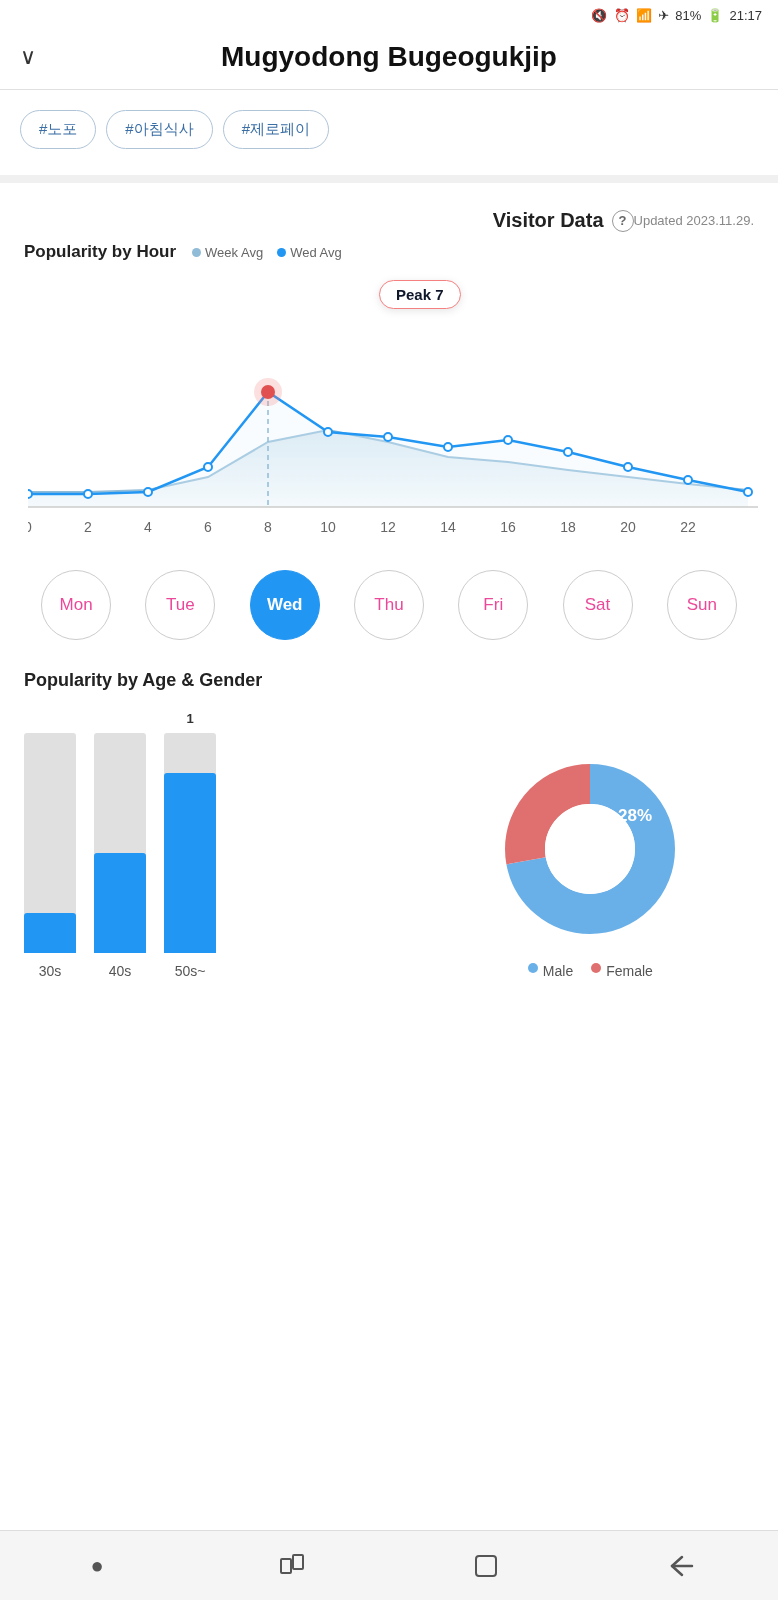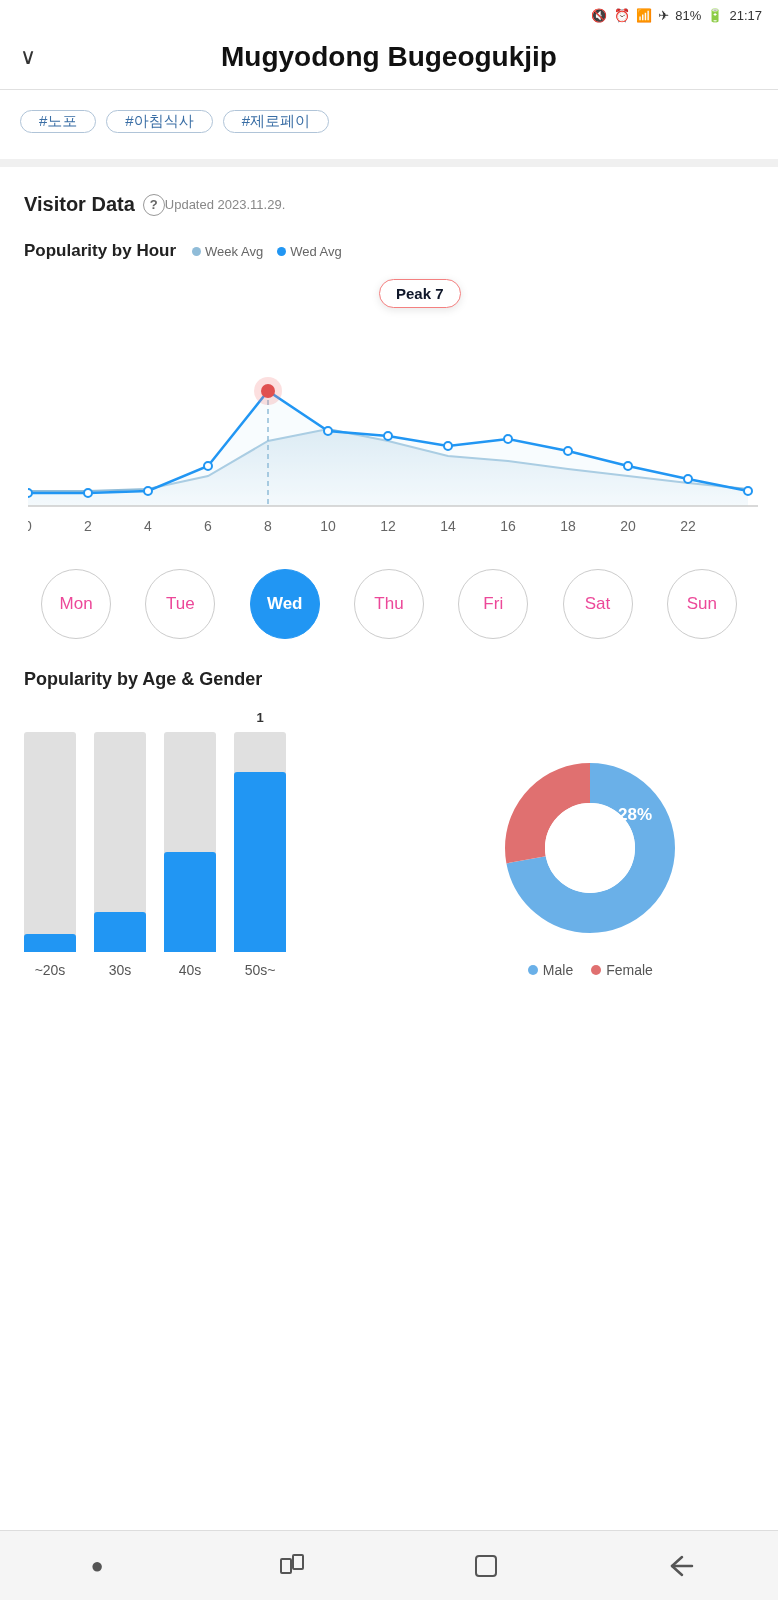--- a/index.html
+++ b/index.html
@@ -49,42 +49,42 @@
     
     .tags-row {
       display: flex;
       gap: 10px;
       padding: 20px 20px 10px;
       flex-wrap: wrap;
     }
     .tag {
       border: 1.5px solid #b0c4d8;
       border-radius: 20px;
-      padding: 1px 18px;
+      padding: 9px 18px;
       font-size: 15px;
       color: #3a6ea5;
       background: #fff;
     }
 
     
     .section-divider {
       height: 8px;
       background: #f0f0f0;
       margin: 16px 0;
     }
 
     
     .visitor-section {
       padding: 10px 24px 0;
     }
     .visitor-header {
       display: flex;
-      justify-content: flex-start;
-      align-items: center;
-      margin-bottom: 25px;
+      justify-content: flex-end;
+      align-items: center;
+      margin-bottom: 10px;
     }
     .visitor-title {
       font-size: 20px;
       font-weight: 700;
       display: flex;
       align-items: center;
       gap: 8px;
     }
     .info-circle {
       width: 22px; height: 22px;
@@ -225,21 +225,21 @@
       align-items: center;
       gap: 14px;
     }
     .donut-legend {
       display: flex;
       gap: 18px;
       font-size: 14px;
       color: #555;
     }
     .donut-legend-item {
-      display: flex; align-items: center; gap: 5px;
+      display: flex; align-items: flex-start; gap: 5px;
     }
     .donut-legend-dot {
       width: 10px; height: 10px; border-radius: 50%;
     }
 
     
     .bottom-nav {
       position: fixed;
       bottom: 0;
       left: 0;
@@ -388,28 +388,20 @@
     <button class="day-btn">Sun</button>
   </div>
 </div>
 
 <div class="age-gender-section">
   <div class="age-gender-title">Popularity by Age &amp; Gender</div>
   <div class="age-gender-content">
 
     <div class="bar-chart">
 
-      <div class="bar-group">
-        <span class="bar-label-top"></span>
-        <div class="bar-wrapper" style="height:220px;">
-          <div class="bar-bg" style="height:220px;"></div>
-          <div class="bar-fg" style="height:18px;"></div>
-        </div>
-        <span class="bar-label-bottom">~20s</span>
-      </div>
 
       <div class="bar-group">
         <span class="bar-label-top"></span>
         <div class="bar-wrapper" style="height:220px;">
           <div class="bar-bg" style="height:220px;"></div>
           <div class="bar-fg" style="height:40px;"></div>
         </div>
         <span class="bar-label-bottom">30s</span>
       </div>
 

